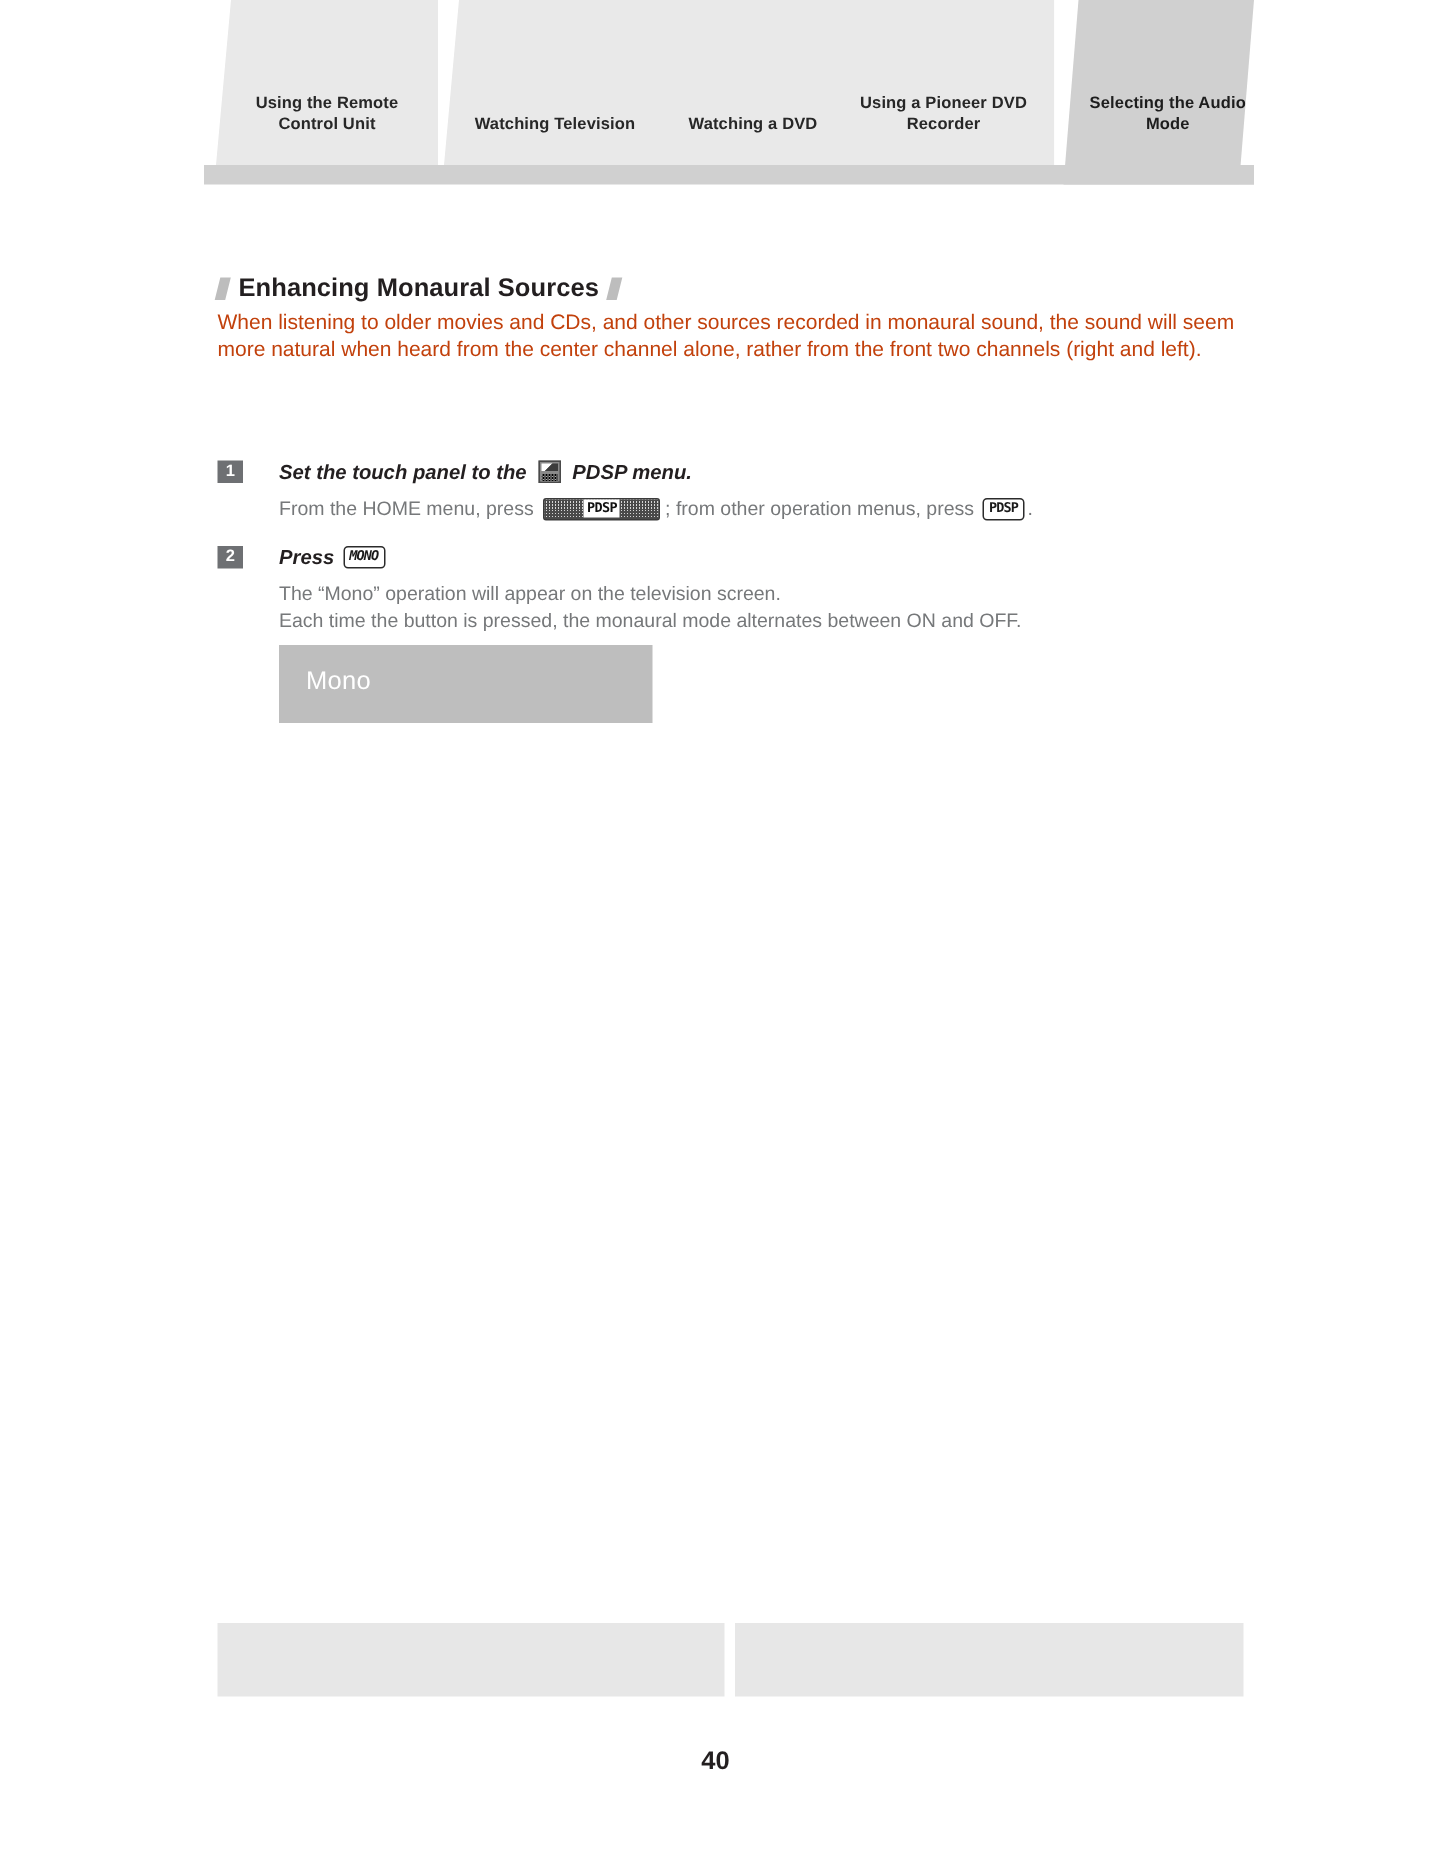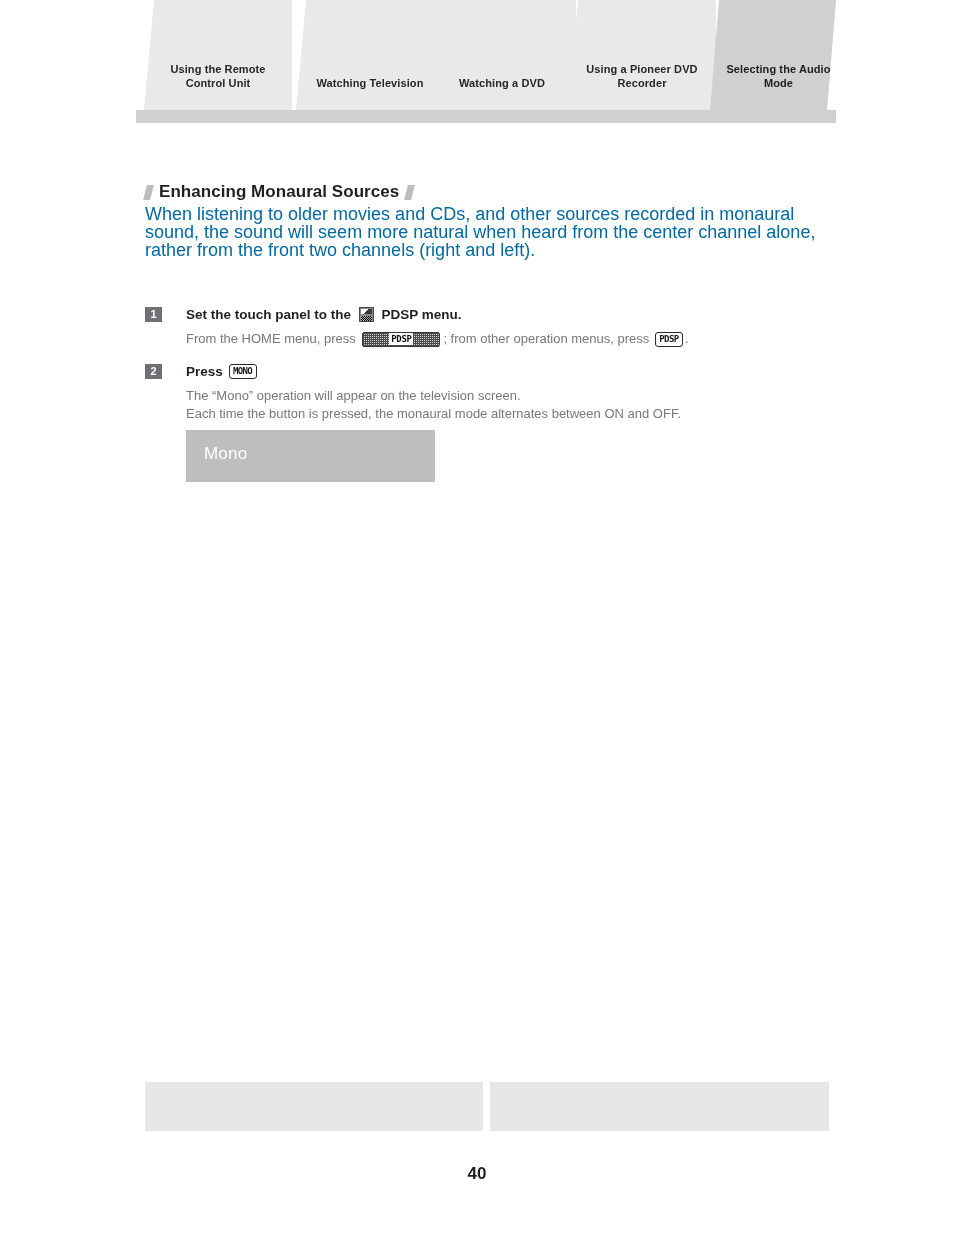--- a/index.html
+++ b/index.html
@@ -90,23 +90,23 @@
     font-weight: bold;
     color: #231f20;
     letter-spacing: 0.05px;
   }
 
   #section-intro {
     position: absolute;
     left: 145px;
     top: 205px;
     width: 690px;
-    font-size: 18px;
+    font-size: 14px;
     line-height: 18px;
-    color: #0369a1;
+    color: #c2410c;
   }
 
   
   .step {
     position: absolute;
     left: 145px;
     width: 700px;
   }
   #step-1 { top: 305px; }
   #step-2 { top: 362px; }
@@ -130,20 +130,21 @@
   }
   .step-title {
     font-size: 13.5px;
     font-weight: bold;
     color: #231f20;
     line-height: 19px;
     display: flex;
     align-items: center;
     flex-wrap: wrap;
     gap: 0;
+    font-style: italic;
   }
   .step-title span.t { white-space: pre; }
   .step-desc {
     margin-top: 6px;
     font-size: 13px;
     line-height: 18px;
     color: #76787a;
   }
   .step-desc .line { display: block; }
   .step-desc .inline-row {
@@ -294,21 +295,21 @@
   </div>
 
   <div class="tab" style="left:292px; width:148px; clip-path: polygon(10px 0, 148px 0, 148px 110px, 0px 110px);">
     <div class="tab-label">Watching a DVD</div>
   </div>
 
   <div class="tab" style="left:160px; width:148px; clip-path: polygon(10px 0, 148px 0, 148px 110px, 0px 110px);">
     <div class="tab-label">Watching Television</div>
   </div>
 
-  <div class="tab" style="left:432px; width:148px; clip-path: polygon(10px 0, 148px 0, 148px 110px, 0px 110px);">
+  <div class="tab" style="left:419px; width:148px; clip-path: polygon(10px 0, 148px 0, 148px 110px, 0px 110px);">
     <div class="tab-label">Using a Pioneer DVD Recorder</div>
   </div>
 
   <div class="tab active" style="left:573px; width:127px; clip-path: polygon(10px 0, 127px 0, 117px 123px, 0px 123px); height:123px;">
     <div class="tab-label" style="bottom:33px;">Selecting the Audio Mode</div>
   </div>
 
   <div id="tab-underline"></div>
   <div id="tab-underline-notch"></div>
 </div>

